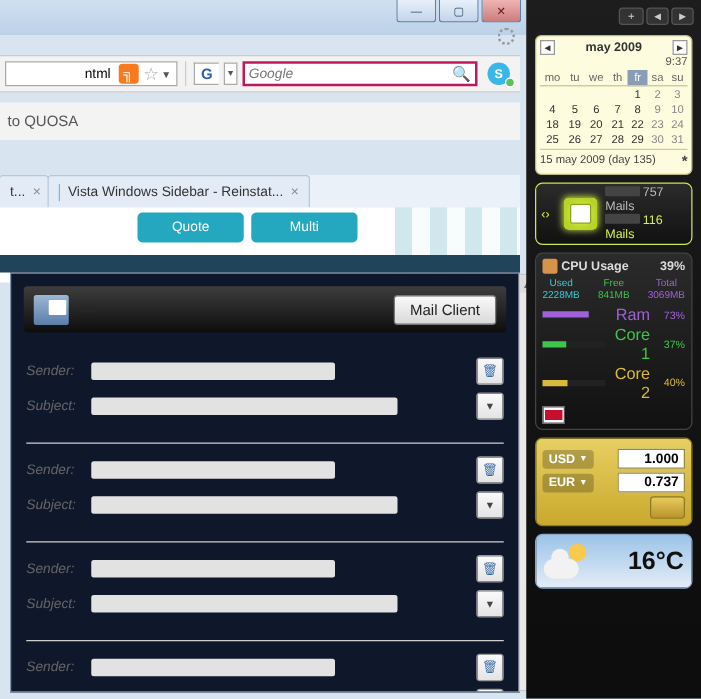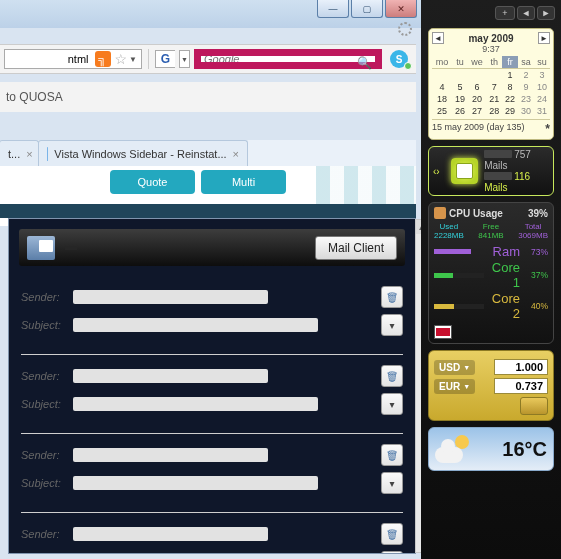--- a/index.html
+++ b/index.html
@@ -45,21 +45,21 @@
   .rssicon { width:16px;height:16px;background:#f77b1e;border-radius:3px;display:flex;align-items:center;justify-content:center;color:#fff;font-weight:bold;font-size:11px;}
   .star { color:#aaa; font-size:14px;}
   .dropdown-arrow { font-size:8px;color:#555;}
   .sep { width:1px;height:20px;background:#ccc;margin:0 2px;}
   .gbox {
     width:20px;height:18px;border:1px solid #aaa;background:#fff;color:#2a5db0;font-weight:bold;font-size:12px;
     display:flex;align-items:center;justify-content:center;border-right:none;
   }
   .gdrop { width:11px;height:18px;border:1px solid #aaa;background:#fff;font-size:7px;color:#555;display:flex;align-items:center;justify-content:center;}
   .searchbox {
-    flex:1; height:20px; border:7px solid #be185d; background:#fff; display:flex;
+    flex:1; height:20px; border:2px solid #be185d; background:#fff; display:flex;align-items:center;
     padding: 0 3px;
   }
   .searchbox input { flex:1;border:none;outline:none;font-style:italic;color:#999;font-size:11px;}
   .mag { color:#4a6fa5;font-size:12px; margin-left:4px;}
   .skype {
     width:26px;height:22px; display:flex;align-items:center;justify-content:center;position:relative;
   }
   .skype .bubble {width:18px;height:18px;border-radius:50%;background:#3ab6e8;display:flex;align-items:center;justify-content:center;color:#fff;font-weight:bold;font-size:10px;}
   .skype .dot{position:absolute;bottom:0;right:0;width:8px;height:8px;border-radius:50%;background:#5cc35c;border:1px solid #fff;}
   
@@ -147,21 +147,21 @@
   .sidebar .topctl .pill {width:18px;height:14px;border:1px solid #555;border-radius:3px;background:#333;display:flex;align-items:center;justify-content:center;color:#ccc;font-size:9px;}
   .sidebar .topctl .pill.plus{width:20px;}
   
   .cal {
     width:126px;background:#fefcdf;border:1px solid #bdb87e;border-radius:5px;
     font-size:10px;color:#333;padding:3px;
   }
   .cal .calheader{display:flex;align-items:center;justify-content:space-between;}
   .cal .calheader .navbtn{width:12px;height:12px;border:1px solid #999;background:#fff;font-size:8px;display:flex;align-items:center;justify-content:center;}
   .cal .calheader .title{font-weight:bold;text-align:center;}
-  .cal .subtime{text-align:center;font-size:9px;color:#555;margin-bottom:2px;}
+  .cal .subtime{text-align:right;font-size:9px;color:#555;margin-bottom:2px;}
   .cal table{width:100%;border-collapse:collapse;font-size:9px;}
   .cal th{color:#666;font-weight:normal;border-bottom:1px solid #cfca9c;padding:1px 0;}
   .cal th.fr{background:#8b9db5;color:#fff;}
   .cal td{text-align:center;padding:1px 0;color:#333;}
   .cal td.today{border:1px solid #555;font-weight:bold;}
   .cal td.sat,.cal td.sun{color:#888;}
   .cal .footer{border-top:1px solid #cfca9c;margin-top:2px;padding-top:2px;font-size:9px;color:#444;display:flex;justify-content:space-between;}
   .cal .footer .ast{font-weight:bold;font-size:12px;}
   
   .mailgadget{width:126px;height:50px;background:linear-gradient(#2b2b2b,#111);border:1px solid #c7e85c;border-radius:6px;display:flex;align-items:center;gap:6px;padding:4px 4px;}

